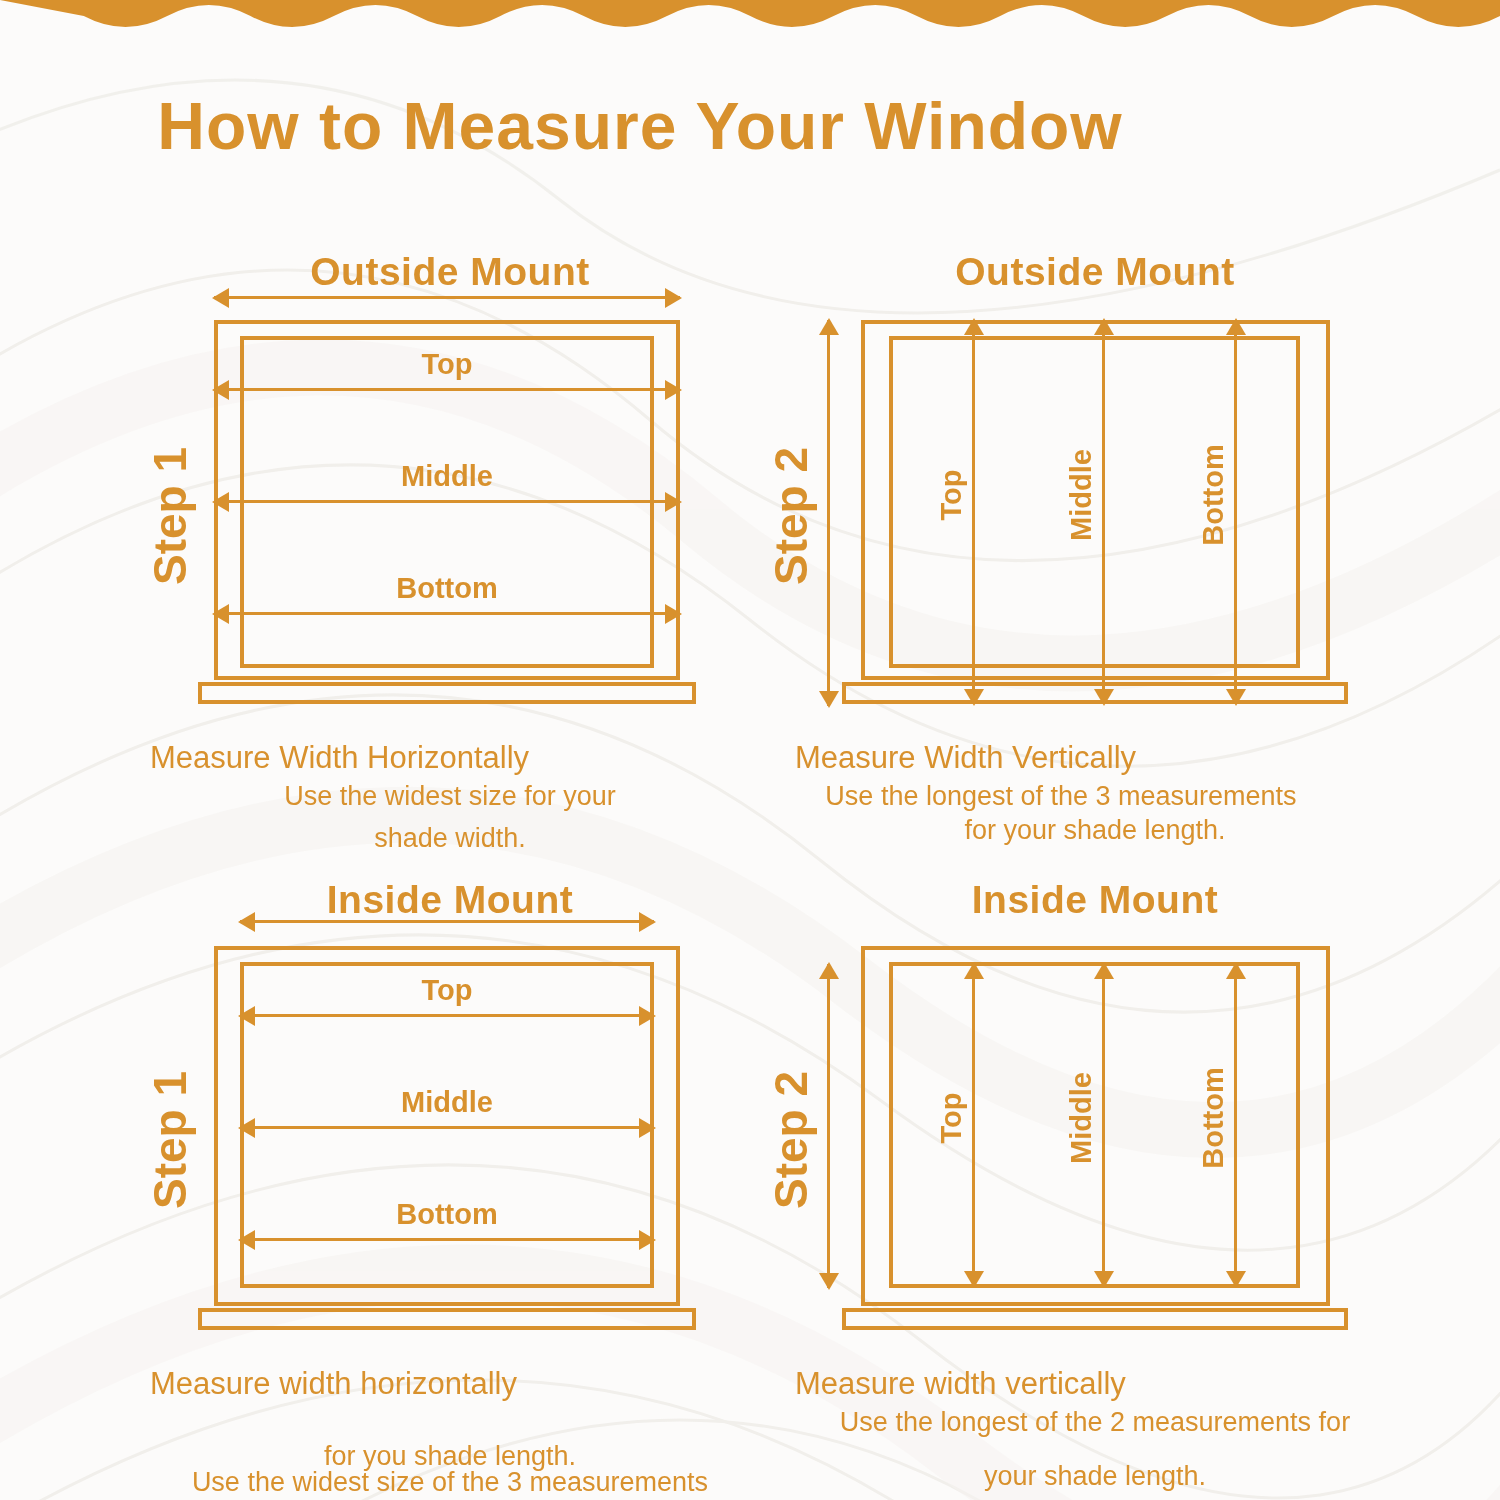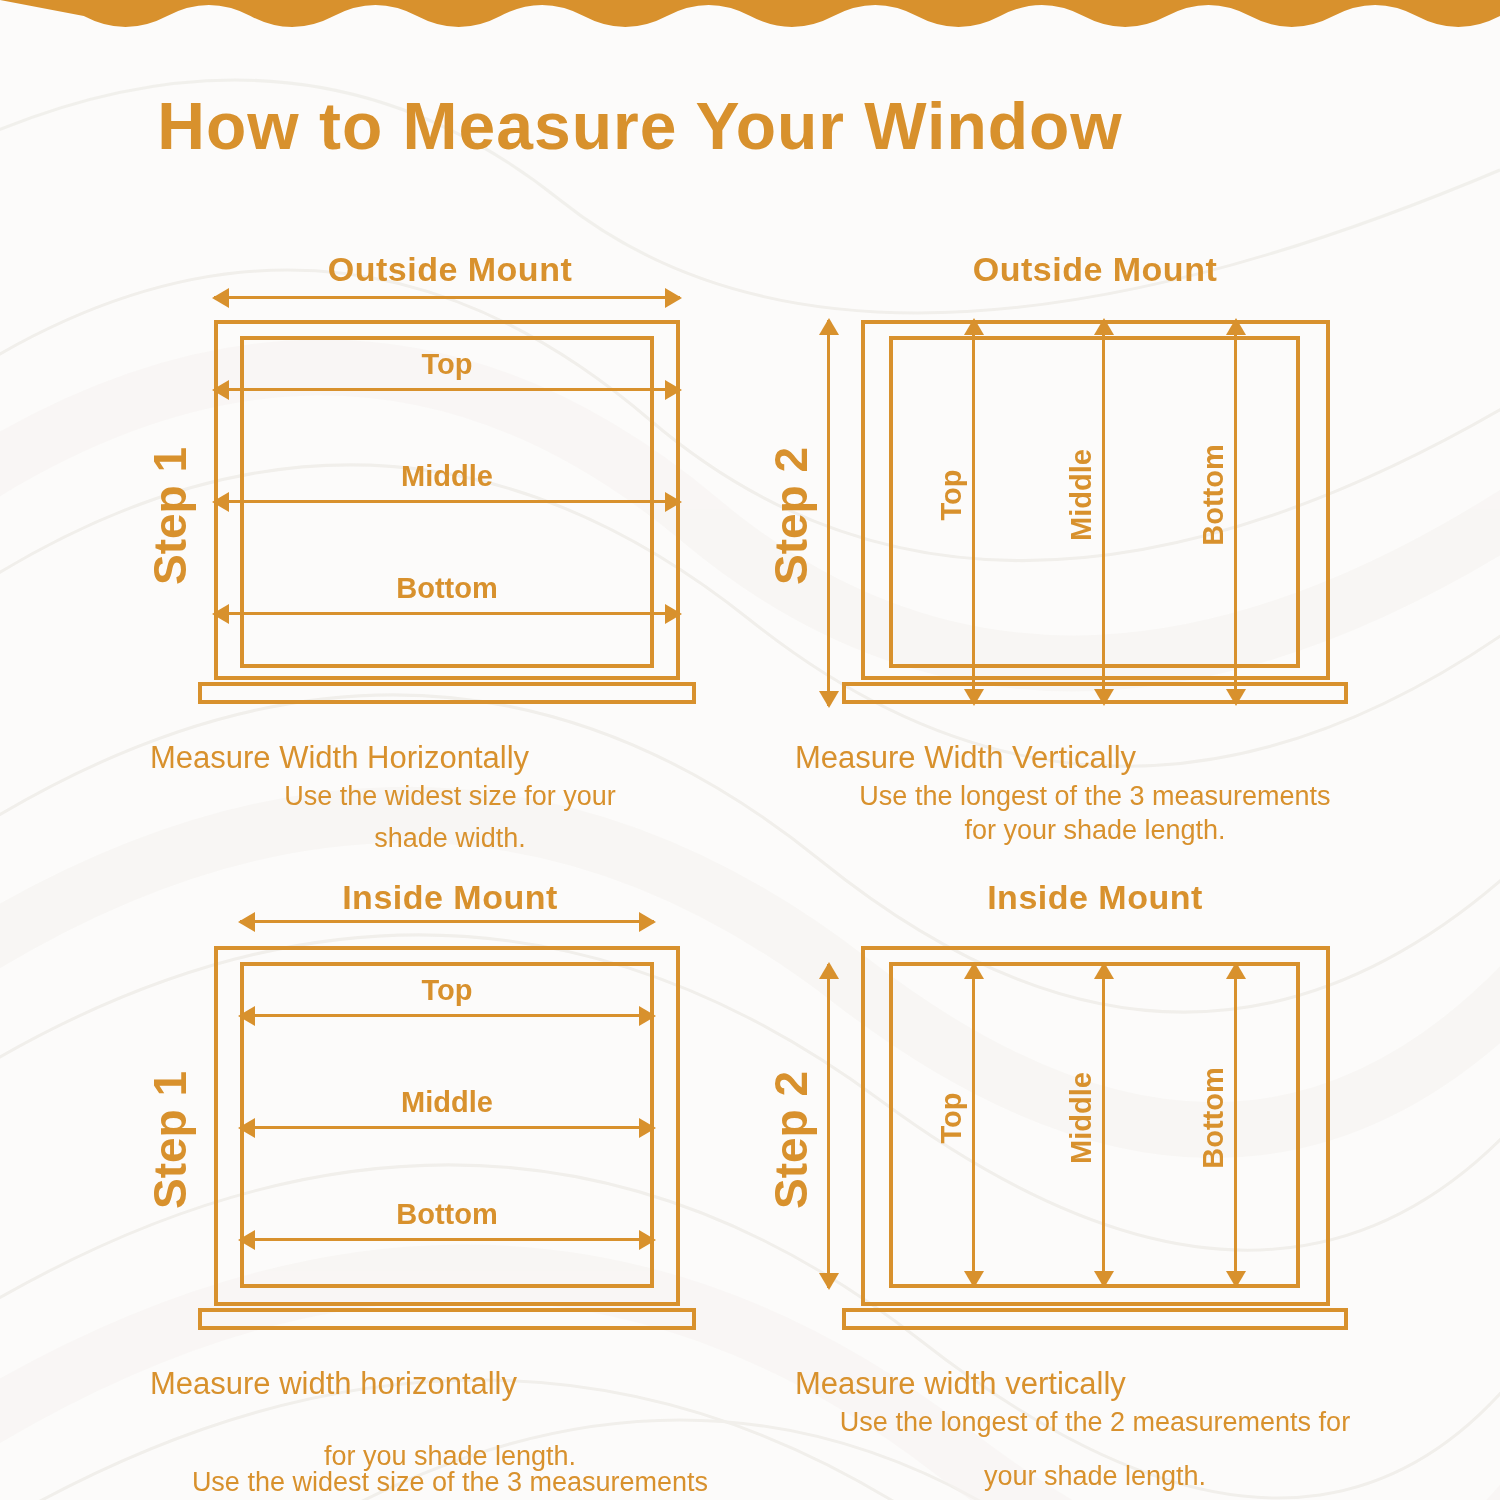--- a/index.html
+++ b/index.html
@@ -15,21 +15,21 @@
     font-family:"Liberation Sans", sans-serif;
     color:var(--accent);
   }
   .bg-pattern{position:absolute;left:0;top:0;width:1500px;height:1500px;pointer-events:none;}
   .wave-border{position:absolute;left:0;top:0;width:1500px;height:44px;}
   .page-title{
     position:absolute;left:0;top:88px;width:1280px;text-align:center;
     font-size:66px;font-weight:bold;letter-spacing:1px;
   }
   .panel{position:absolute;left:0;top:0;width:1500px;height:1500px;pointer-events:none;}
-  .heading{position:absolute;width:400px;text-align:center;font-size:34px;font-weight:bold;letter-spacing:.5px;}
+  .heading{position:absolute;width:400px;text-align:center;font-size:39px;font-weight:bold;letter-spacing:.5px;}
   .step{
     position:absolute;width:240px;height:52px;text-align:center;
     font-size:46px;font-weight:bold;transform:rotate(-90deg);white-space:nowrap;
   }
   .frame{position:absolute;border:4px solid var(--accent);}
   .arrow-h{position:absolute;height:3px;background:var(--accent);}
   .arrow-h::before,.arrow-h::after{content:"";position:absolute;width:0;height:0;top:50%;}
   .arrow-h::before{left:-2px;transform:translateY(-50%);
     border-top:10px solid transparent;border-bottom:10px solid transparent;border-right:17px solid var(--accent);}
   .arrow-h::after{right:-2px;transform:translateY(-50%);
@@ -112,21 +112,21 @@
   <div class="mlabel-v" style="left:866px;top:479px;">Top</div>
   <div class="arrow-v" style="left:972px;top:320px;height:384px;"></div>
 
   <div class="mlabel-v" style="left:996px;top:479px;">Middle</div>
   <div class="arrow-v" style="left:1102px;top:320px;height:384px;"></div>
 
   <div class="mlabel-v" style="left:1128px;top:479px;">Bottom</div>
   <div class="arrow-v" style="left:1234px;top:320px;height:384px;"></div>
 
   <div class="cap-title" style="left:795px;top:740px;">Measure Width Vertically</div>
-  <div class="cap-line" style="left:795px;top:781px;">Use the longest of the 3 measurements</div>
+  <div class="cap-line" style="left:761px;top:781px;">Use the longest of the 3 measurements</div>
   <div class="cap-line" style="left:795px;top:815px;">for your shade length.</div>
 </div>
 
 <div class="panel">
   <div class="heading" style="left:250px;top:878px;">Inside Mount</div>
   <div class="step" style="left:49px;top:1114px;">Step 1</div>
 
   <div class="arrow-h" style="left:240px;top:920px;width:414px;"></div>
 
   <div class="frame" style="left:214px;top:946px;width:466px;height:360px;"></div>

